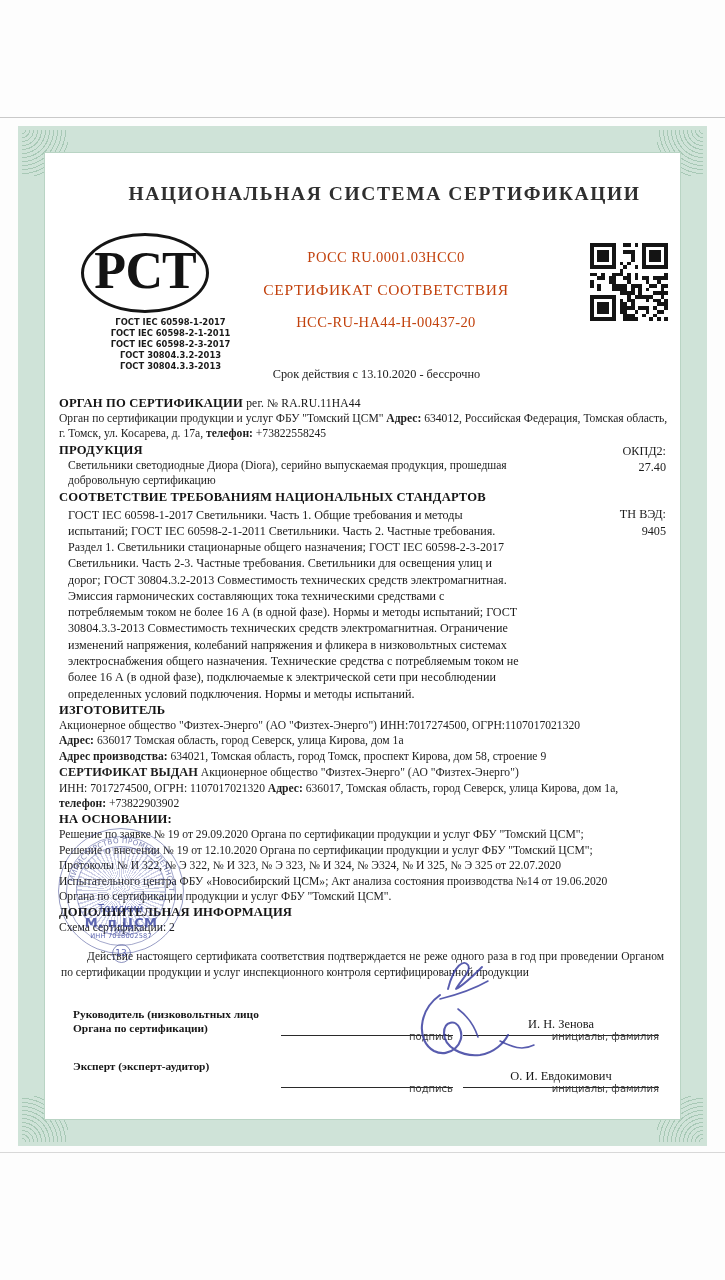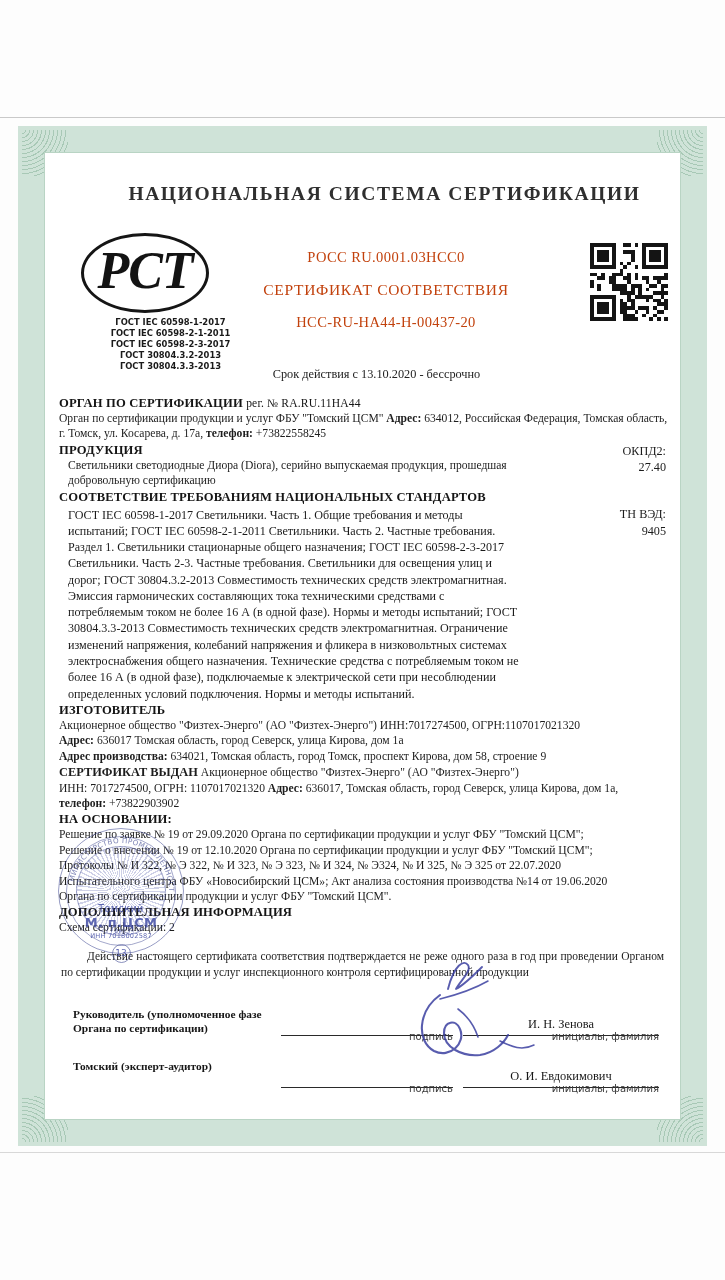--- a/index.html
+++ b/index.html
@@ -107,21 +107,20 @@
   .hdr-zone {
     position: relative;
     height: 160px;
   }
   .rst-logo {
     position: absolute;
     left: 36px;
     top: 28px;
     width: 132px;
     height: 84px;
-    font-style: italic;
   }
   .rst-ellipse {
     position: absolute;
     left: 0; top: 0;
     width: 128px; height: 80px;
     border: 3.5px solid #151515;
     border-radius: 50%;
     box-sizing: border-box;
   }
   .rst-text {
@@ -916,30 +915,30 @@
       <div class="sec-body flush">Органа по сертификации продукции и услуг ФБУ "Томский ЦСМ".</div>
 
       <div class="sec-head">ДОПОЛНИТЕЛЬНАЯ ИНФОРМАЦИЯ</div>
       <div class="sec-body flush">Схема сертификации: 2</div>
 
       <div class="notice">Действие настоящего сертификата соответствия подтверждается не реже одного раза в год при проведении Органом по сертификации продукции и услуг инспекционного контроля сертифицированной продукции</div>
 
       <div class="sign-area">
 
         <div class="sign-row">
-          <div class="sign-role">Руководитель (уполномоченное фазе Органа по сертификации)</div>
+          <div class="sign-role">Руководитель (низковольтных лицо Органа по сертификации)</div>
           <div class="sign-line"></div>
           <div class="sign-cap sig">подпись</div>
           <div class="sign-name">И. Н. Зенова</div>
           <div class="sign-fio-line"></div>
           <div class="sign-cap fio">инициалы, фамилия</div>
         </div>
 
         <div class="sign-row">
-          <div class="sign-role">Томский (эксперт-аудитор)</div>
+          <div class="sign-role">Эксперт (эксперт-аудитор)</div>
           <div class="sign-line second"></div>
           <div class="sign-cap sig">подпись</div>
           <div class="sign-name">О. И. Евдокимович</div>
           <div class="sign-fio-line"></div>
           <div class="sign-cap fio">инициалы, фамилия</div>
         </div>
 
       </div>
     </div>
   </div>

